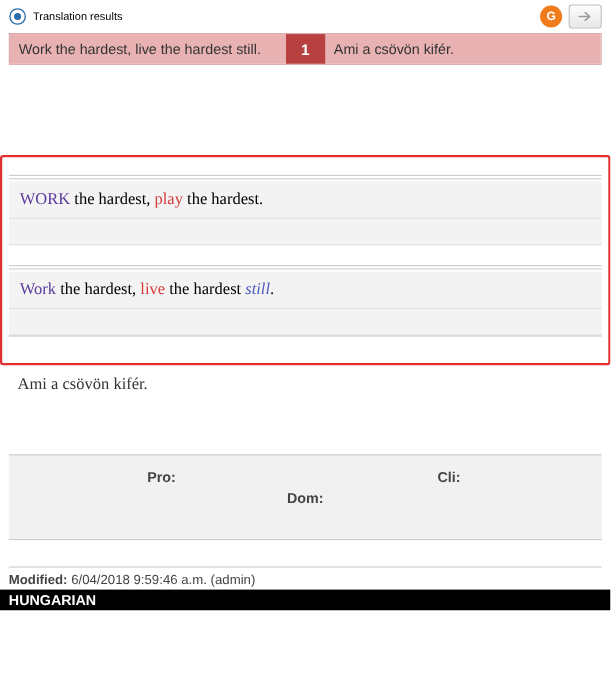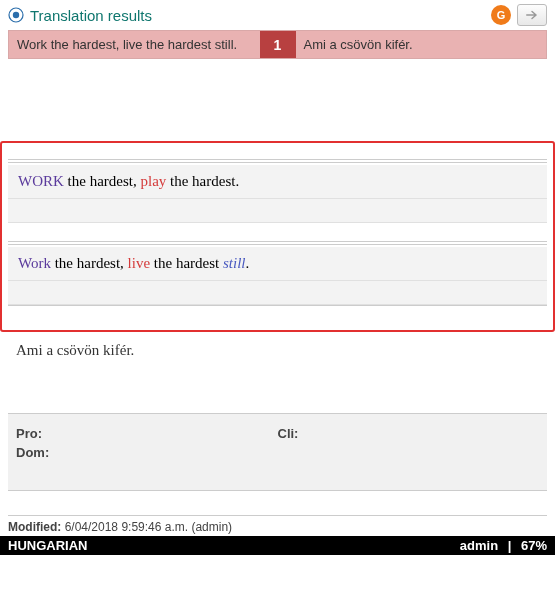--- a/index.html
+++ b/index.html
@@ -18,22 +18,22 @@
     align-items: center;
     justify-content: space-between;
     padding: 4px 0;
   }
   .header-left { display: flex; align-items: center; gap: 6px; }
   .header-icon {
     width: 16px; height: 16px;
     display: inline-block;
   }
   .header-title {
-    color: #0f766e;
-    font-size: 15px;
+    color: #000000;
+    font-size: 10px;
   }
   .header-right { display: flex; align-items: center; gap: 6px; }
   .circle-btn {
     width: 20px; height: 20px; border-radius: 50%;
     display: inline-flex; align-items: center; justify-content: center;
     cursor: pointer;
   }
   .circle-orange { background: #f07b1a; color: #fff; font-weight: bold; font-size: 11px; }
   .arrow-box {
     width: 30px; height: 22px;
@@ -111,20 +111,21 @@
   
   .meta-block {
     margin-top: 44px;
     border-top: 1px solid #ccc;
     border-bottom: 1px solid #ccc;
     background: #f1f1f1;
     padding: 10px 8px 28px 8px;
   }
   .meta-row {
     display: flex;
+    text-align: center;
   }
   .meta-cell {
     flex: 1;
     font-size: 13px;
     color: #444;
     padding: 2px 0;
   }
   .meta-label { font-weight: bold; }
 
   
@@ -228,18 +229,15 @@
   </div>
 
   <div class="doc-block">
     <div>
       <span class="doc-label">Modified:</span><span> 6/04/2018 9:59:46 a.m. (admin)</span>
     </div>
   </div>
 
   <div class="status-bar">
     <div>HUNGARIAN</div>
-    <div class="status-right">
-      <span>admin</span><span> | </span><span>67%</span>
-    </div>
   </div>
 
 </div>
 
 </body></html>

